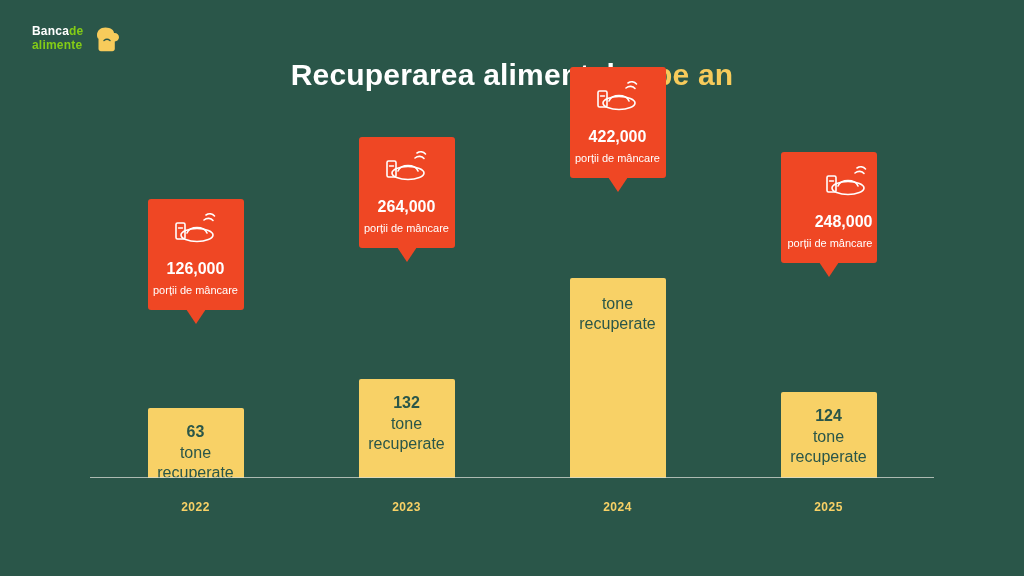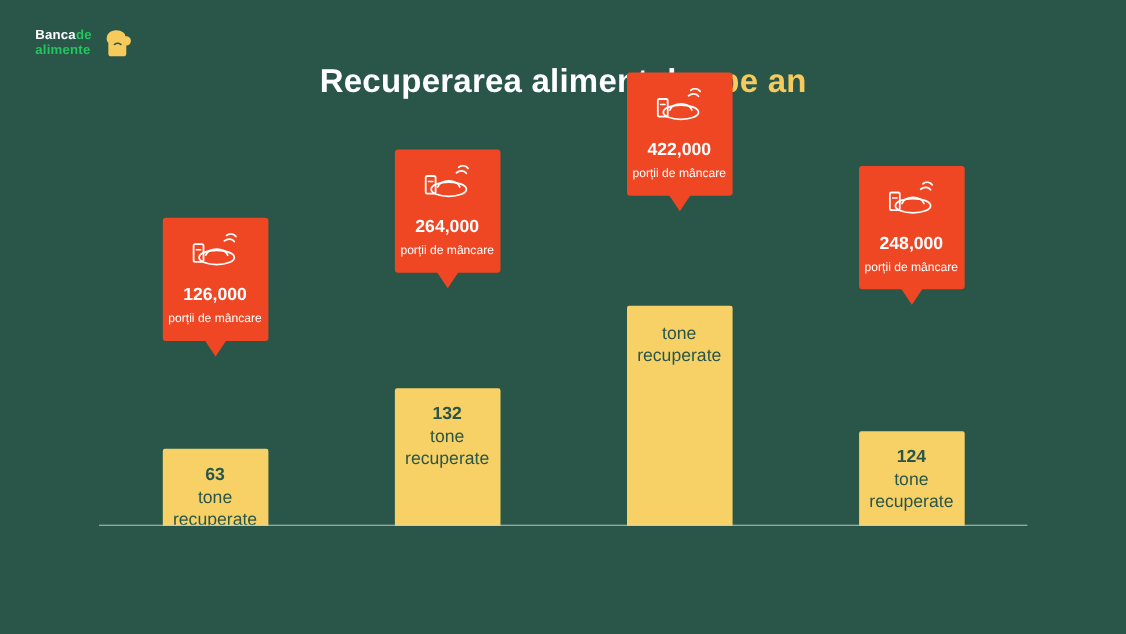--- a/index.html
+++ b/index.html
@@ -28,21 +28,21 @@
     align-items: center;
     gap: 8px;
   }
   .logo-text {
     color: #ffffff;
     font-size: 12px;
     font-weight: bold;
     line-height: 1.15;
     letter-spacing: .2px;
   }
-  .logo-text .accent { color: #22c55e; }
+  .logo-text .accent { color: #84cc16; }
   .logo-mark {
     width: 34px;
     height: 30px;
   }
 
   
   .title {
     position: absolute;
     left: 0;
     right: 0;
@@ -227,21 +227,21 @@
               <path d="M17 22c1.5-3.5 5-5.5 10-5.5s8.5 2 10 5.5" stroke="#fff" stroke-width="1.6" stroke-linecap="round"></path>
               <rect x="6" y="12" width="9" height="16" rx="1.5" stroke="#fff" stroke-width="1.6"></rect>
               <path d="M8.5 17h4" stroke="#fff" stroke-width="1.4" stroke-linecap="round"></path>
               <path d="M34 9c3-2.5 7-2 9 .5" stroke="#fff" stroke-width="1.6" stroke-linecap="round"></path>
               <path d="M36 4c3-2 6.5-1.3 8.5 1" stroke="#fff" stroke-width="1.6" stroke-linecap="round"></path>
             </svg>
           </span>
           <div class="big">264,000</div>
           <div class="small">porții de mâncare</div>
         </div>
-        <div class="bar" style="height:125px;">
+        <div class="bar" style="height:99px;">
           <div class="value">132</div>
           <div class="unit">tone recuperate</div>
         </div>
       </div>
 
       <div class="col">
         <div class="callout" style="bottom:300px;">
           <span class="icon">
             <svg width="52" height="36" viewBox="0 0 52 36" fill="none" xmlns="http://www.w3.org/2000/svg">
               <ellipse cx="27" cy="24" rx="16" ry="6.5" stroke="#fff" stroke-width="1.6"></ellipse>
@@ -254,21 +254,21 @@
           </span>
           <div class="big">422,000</div>
           <div class="small">porții de mâncare</div>
         </div>
         <div class="bar" style="height:200px;">
           <div class="unit">tone recuperate</div>
         </div>
       </div>
 
       <div class="col">
-        <div class="callout" style="bottom:215px;">
+        <div class="callout" style="bottom:215px;text-align:right;">
           <span class="icon">
             <svg width="52" height="36" viewBox="0 0 52 36" fill="none" xmlns="http://www.w3.org/2000/svg">
               <ellipse cx="27" cy="24" rx="16" ry="6.5" stroke="#fff" stroke-width="1.6"></ellipse>
               <path d="M17 22c1.5-3.5 5-5.5 10-5.5s8.5 2 10 5.5" stroke="#fff" stroke-width="1.6" stroke-linecap="round"></path>
               <rect x="6" y="12" width="9" height="16" rx="1.5" stroke="#fff" stroke-width="1.6"></rect>
               <path d="M8.5 17h4" stroke="#fff" stroke-width="1.4" stroke-linecap="round"></path>
               <path d="M34 9c3-2.5 7-2 9 .5" stroke="#fff" stroke-width="1.6" stroke-linecap="round"></path>
               <path d="M36 4c3-2 6.5-1.3 8.5 1" stroke="#fff" stroke-width="1.6" stroke-linecap="round"></path>
             </svg>
           </span>
@@ -278,15 +278,21 @@
         <div class="bar" style="height:86px;">
           <div class="value">124</div>
           <div class="unit">tone recuperate</div>
         </div>
       </div>
 
     </div>
 
     <div class="axis"></div>
 
+    <div class="labels">
+      <div class="tick">2022</div>
+      <div class="tick">2023</div>
+      <div class="tick">2024</div>
+      <div class="tick">2025</div>
+    </div>
 
   </div>
 </div>
 
 </body></html>

